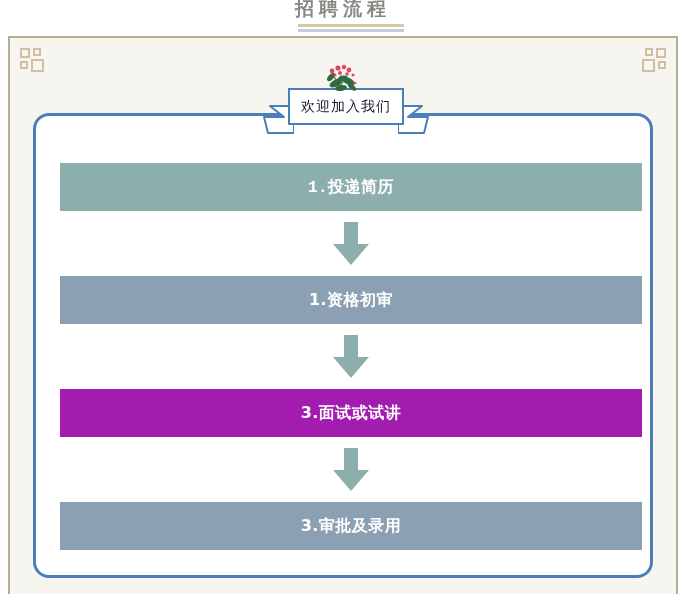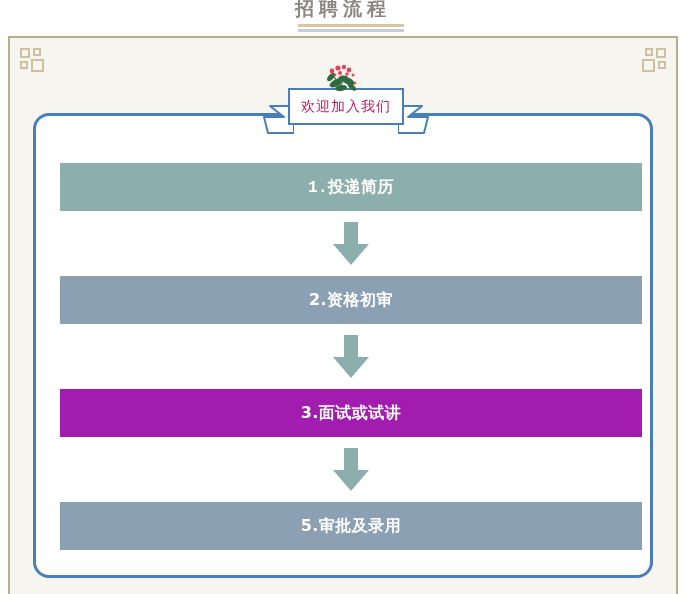--- a/index.html
+++ b/index.html
@@ -185,27 +185,27 @@
   </div>
 
 </div>
 
 <div id="flow-container" style="border-color: rgb(74, 126, 187); background: rgb(255, 255, 255);"></div>
 
 <div class="step-box" id="step-0" style="background: rgb(140, 175, 174);">
   <span>1.投递简历</span>
 </div>
 <div class="step-box" id="step-1" style="background: rgb(140, 160, 180);">
-  <span>2.资格初审</span>
+  <span>1.资格初审</span>
 </div>
 <div class="step-box" id="step-2" style="background: #a21caf;">
   <span>3.面试或试讲</span>
 </div>
 <div class="step-box" id="step-3" style="background: rgb(140, 160, 180);">
-  <span>5.审批及录用</span>
+  <span>3.审批及录用</span>
 </div>
 
 <div class="arrow-down" id="arrow-0">
   <svg width="40" height="45" viewBox="0 0 40 45">
     <polygon class="arrow-shape" points="13,0 27,0 27,22 38,22 20,43 2,22 13,22" fill="#8cafae"></polygon>
   </svg>
 </div>
 <div class="arrow-down" id="arrow-1">
   <svg width="40" height="45" viewBox="0 0 40 45">
     <polygon class="arrow-shape" points="13,0 27,0 27,22 38,22 20,43 2,22 13,22" fill="#8cafae"></polygon>
@@ -225,21 +225,21 @@
     </svg>
   </div>
 
   <div class="banner-tail" id="banner-tail-right">
     <svg width="40" height="34" viewBox="0 0 40 34">
       <path class="tail-shape" d="M40 4 L16 4 L30 15 L10 15 L14 31 L40 31 Z" fill="#ffffff" stroke="#4a7ebb" stroke-width="2" stroke-linejoin="round"></path>
     </svg>
   </div>
 
   <div id="banner-box" style="border-color: rgb(74, 126, 187);">
-    <span id="banner-text" style="color: #be185d;">欢迎加入我们</span>
+    <span id="banner-text" style="color: #0f172a;">欢迎加入我们</span>
   </div>
 
   <div id="banner-flower">
     <svg width="46" height="30" viewBox="0 0 46 30">
       <g class="leaves" fill="#2f6b3e">
         <ellipse cx="18" cy="21" rx="7" ry="3.4" transform="rotate(-28 18 21)" fill="#2f6b3e"></ellipse>
         <ellipse cx="30" cy="19" rx="7" ry="3.2" transform="rotate(25 30 19)" fill="#2f6b3e"></ellipse>
         <ellipse cx="23" cy="26" rx="6" ry="3" transform="rotate(-8 23 26)" fill="#2f6b3e"></ellipse>
         <ellipse cx="13" cy="15" rx="5" ry="2.6" transform="rotate(-48 13 15)" fill="#2f6b3e"></ellipse>
         <ellipse cx="34" cy="25" rx="5" ry="2.4" transform="rotate(40 34 25)" fill="#2f6b3e"></ellipse>

